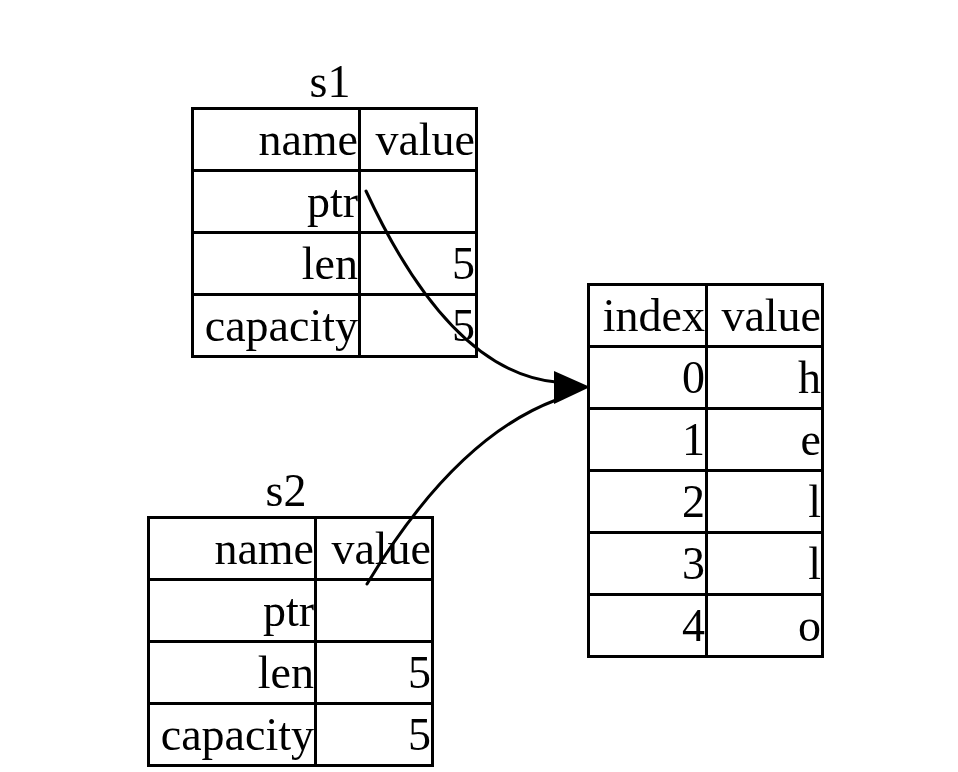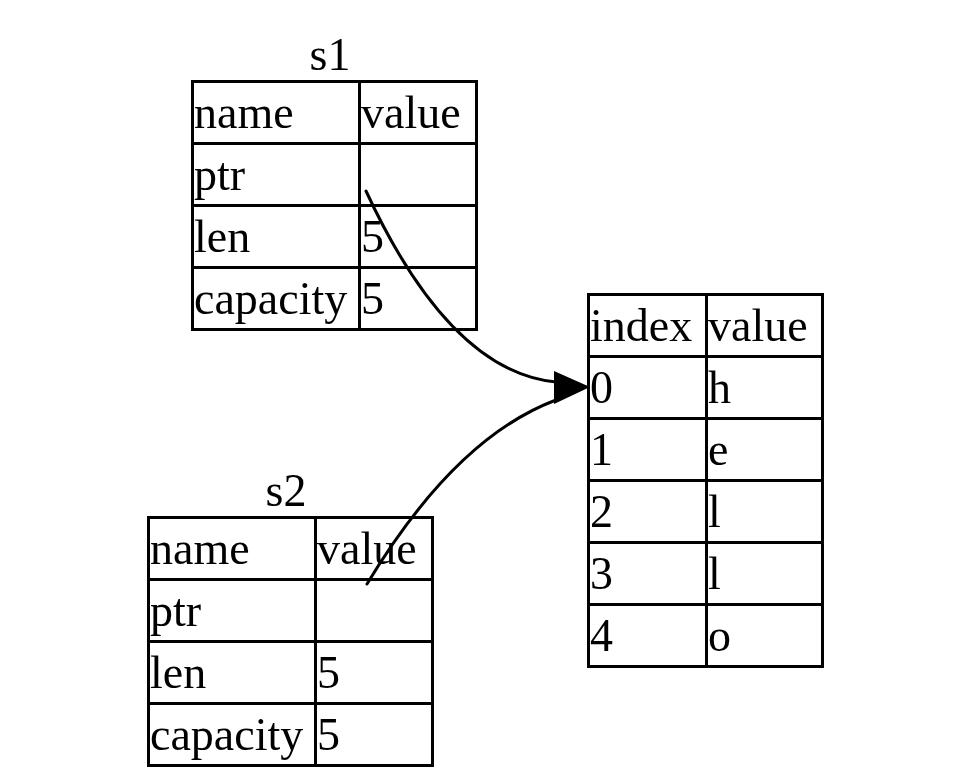--- a/index.html
+++ b/index.html
@@ -28,21 +28,21 @@
   }
   table.diagram-table {
     border-collapse: collapse;
     background: #ffffff;
     table-layout: fixed;
   }
   table.diagram-table th,
   table.diagram-table td {
     border: 3px solid #000000;
     font-weight: normal;
-    text-align: left;
+    text-align: right;
     vertical-align: middle;
     padding: 0;
     font-size: 46px;
     line-height: 1;
     overflow: hidden;
   }
   
   table.struct-table tr { height: 62px; }
   table.struct-table .col-name  { width: 164px; }
   table.struct-table .col-value { width: 114px; }
@@ -58,21 +58,21 @@
     width: 958px;
     height: 772px;
     pointer-events: none;
   }
 </style>
 </head>
 <body>
 
 <div class="canvas">
 
-  <div class="group" style="left:147px; top:29px;padding-left:44px;">
+  <div class="group" style="left:147px; top:56px;padding-left:44px;">
     <div class="struct-title">s1</div>
     <table class="diagram-table struct-table">
       <tbody>
         <tr>
           <th class="col-name">name</th>
           <th class="col-value">value</th>
         </tr>
         <tr>
           <td class="col-name">ptr</td>
           <td class="col-value"></td>
@@ -106,21 +106,21 @@
           <td class="col-value">5</td>
         </tr>
         <tr>
           <td class="col-name">capacity</td>
           <td class="col-value">5</td>
         </tr>
       </tbody>
     </table>
   </div>
 
-  <div class="group" style="left:587px; top:293px;">
+  <div class="group" style="left:587px; top:283px;">
     <table class="diagram-table heap-table">
       <tbody>
         <tr>
           <th class="col-index">index</th>
           <th class="col-value">value</th>
         </tr>
         <tr>
           <td class="col-index">0</td>
           <td class="col-value">h</td>
         </tr>

